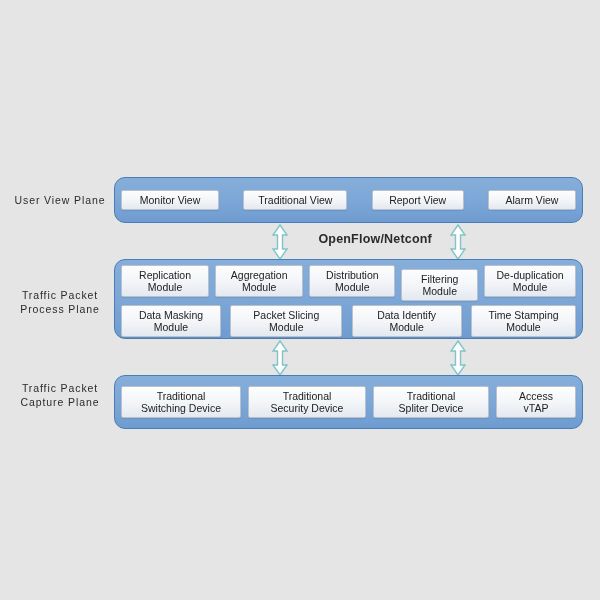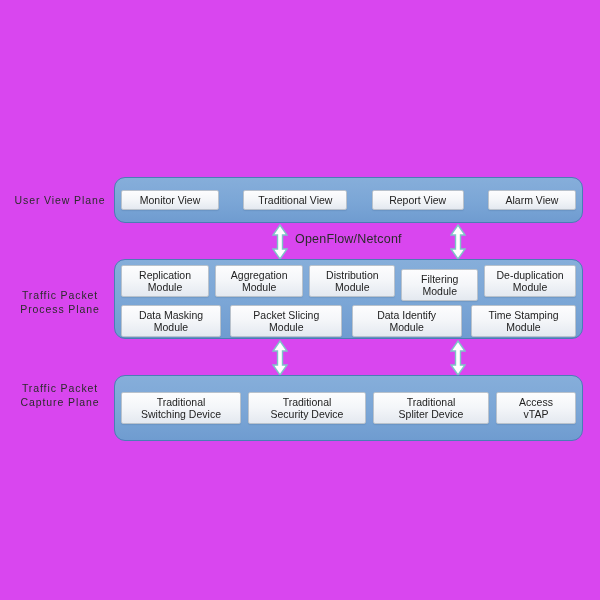--- a/index.html
+++ b/index.html
@@ -10,21 +10,21 @@
   body {
     width: 600px;
     height: 600px;
     font-family: "Liberation Sans", sans-serif;
     overflow: hidden;
   }
   #diagram {
     position: relative;
     width: 600px;
     height: 600px;
-    background: #d946ef;
+    background: #e5e5e5;
   }
 
   
   .plane-label {
     position: absolute;
     left: 8px;
     width: 104px;
     text-align: center;
     color: #2b2b2b;
     font-size: 10.5px;
@@ -46,21 +46,21 @@
     border: 1.5px solid #4a7db5;
     border-radius: 11px;
     display: flex;
     flex-direction: column;
     justify-content: center;
     gap: 4px;
     padding: 5px 6px;
   }
   #plane-user    { top: 177px; height: 46px; }
   #plane-process { top: 259px; height: 80px; align-items: flex-end; }
-  #plane-capture { top: 375px; height: 66px; }
+  #plane-capture { top: 375px; height: 54px; }
 
   .plane-row {
     display: flex;
     align-items: center;
     justify-content: space-between;
     gap: 6px;
     width: 100%;
   }
 
   
@@ -116,27 +116,28 @@
   }
   .arrow svg { display: block; }
   #arrow-top-left   { left: 272px; top: 224px; height: 36px; }
   #arrow-top-right  { left: 450px; top: 224px; height: 36px; }
   #arrow-bot-left   { left: 272px; top: 340px; height: 36px; }
   #arrow-bot-right  { left: 450px; top: 340px; height: 36px; }
 
   
   #protocol-label {
     position: absolute;
-    left: 295px;
+    left: 282px;
     top: 232px;
     width: 150px;
-    text-align: left;
+    text-align: right;
     color: #2b2b2b;
     font-size: 12.5px;
     letter-spacing: 0.2px;
+    font-weight: bold;
   }
 </style>
 </head>
 <body>
 
 <div id="diagram">
 
   <div class="plane-label" id="label-user">User  View  Plane</div>
 
   <div class="plane-label" id="label-process">Traffic  Packet

